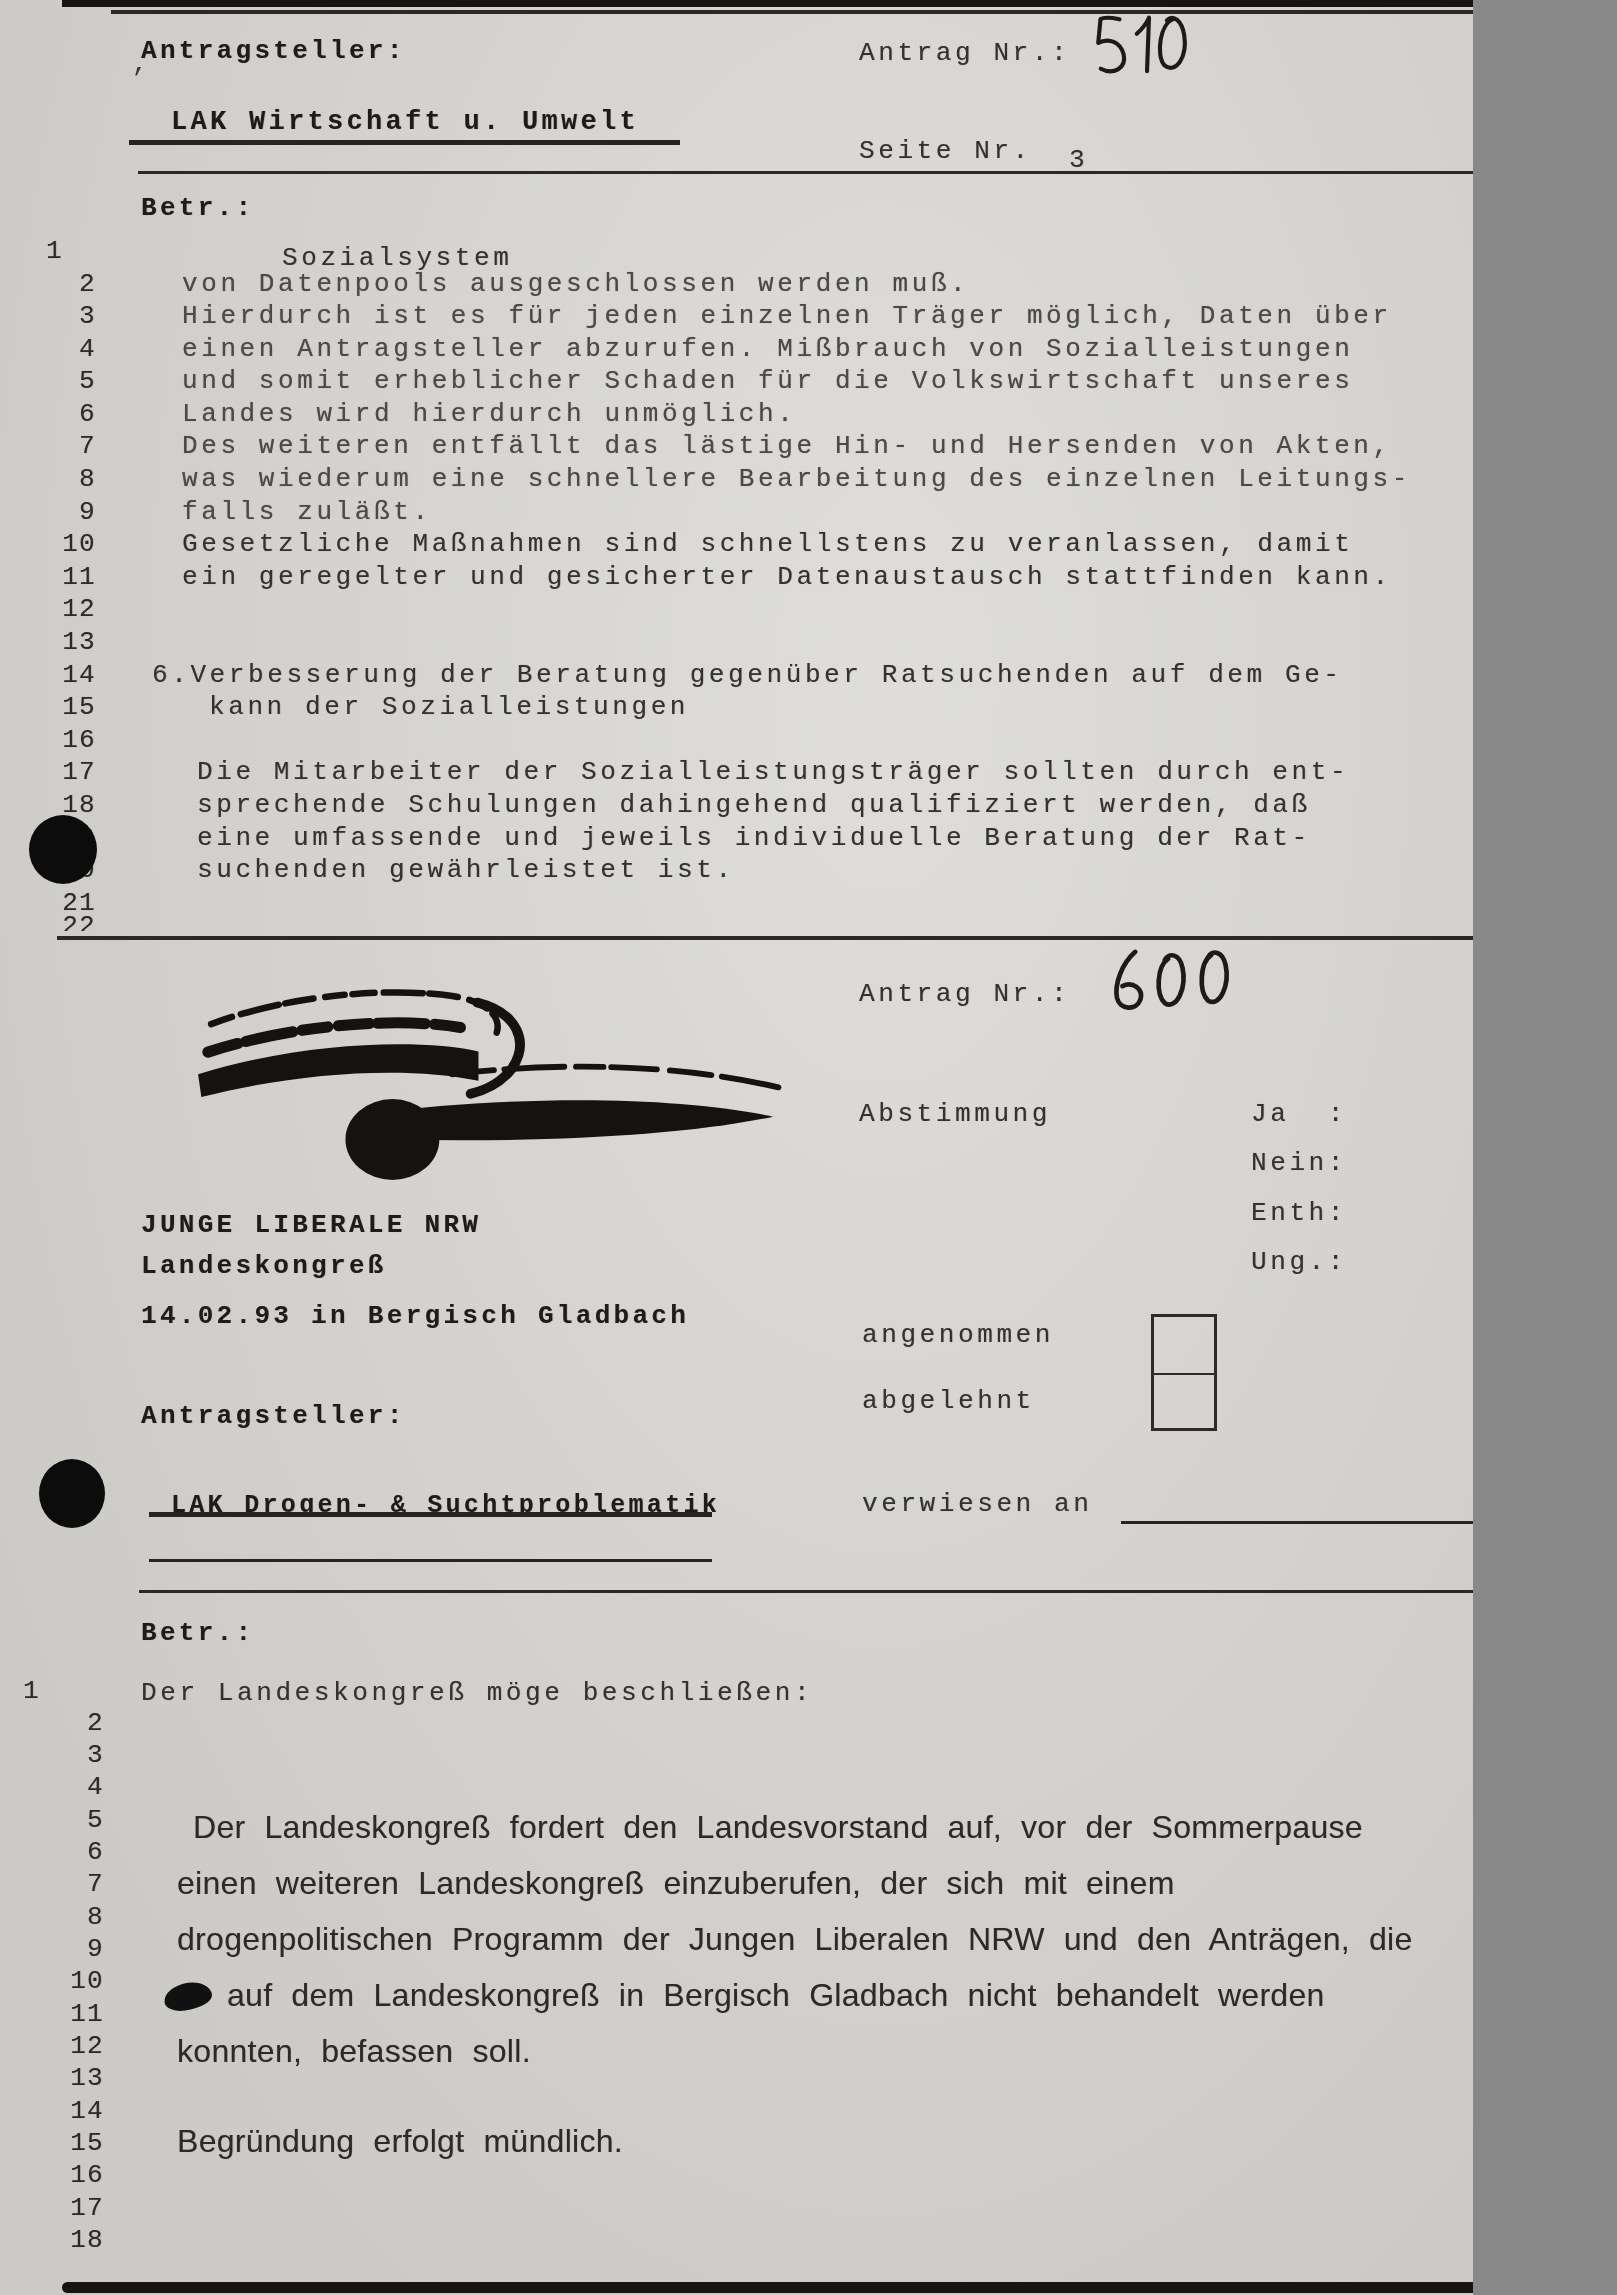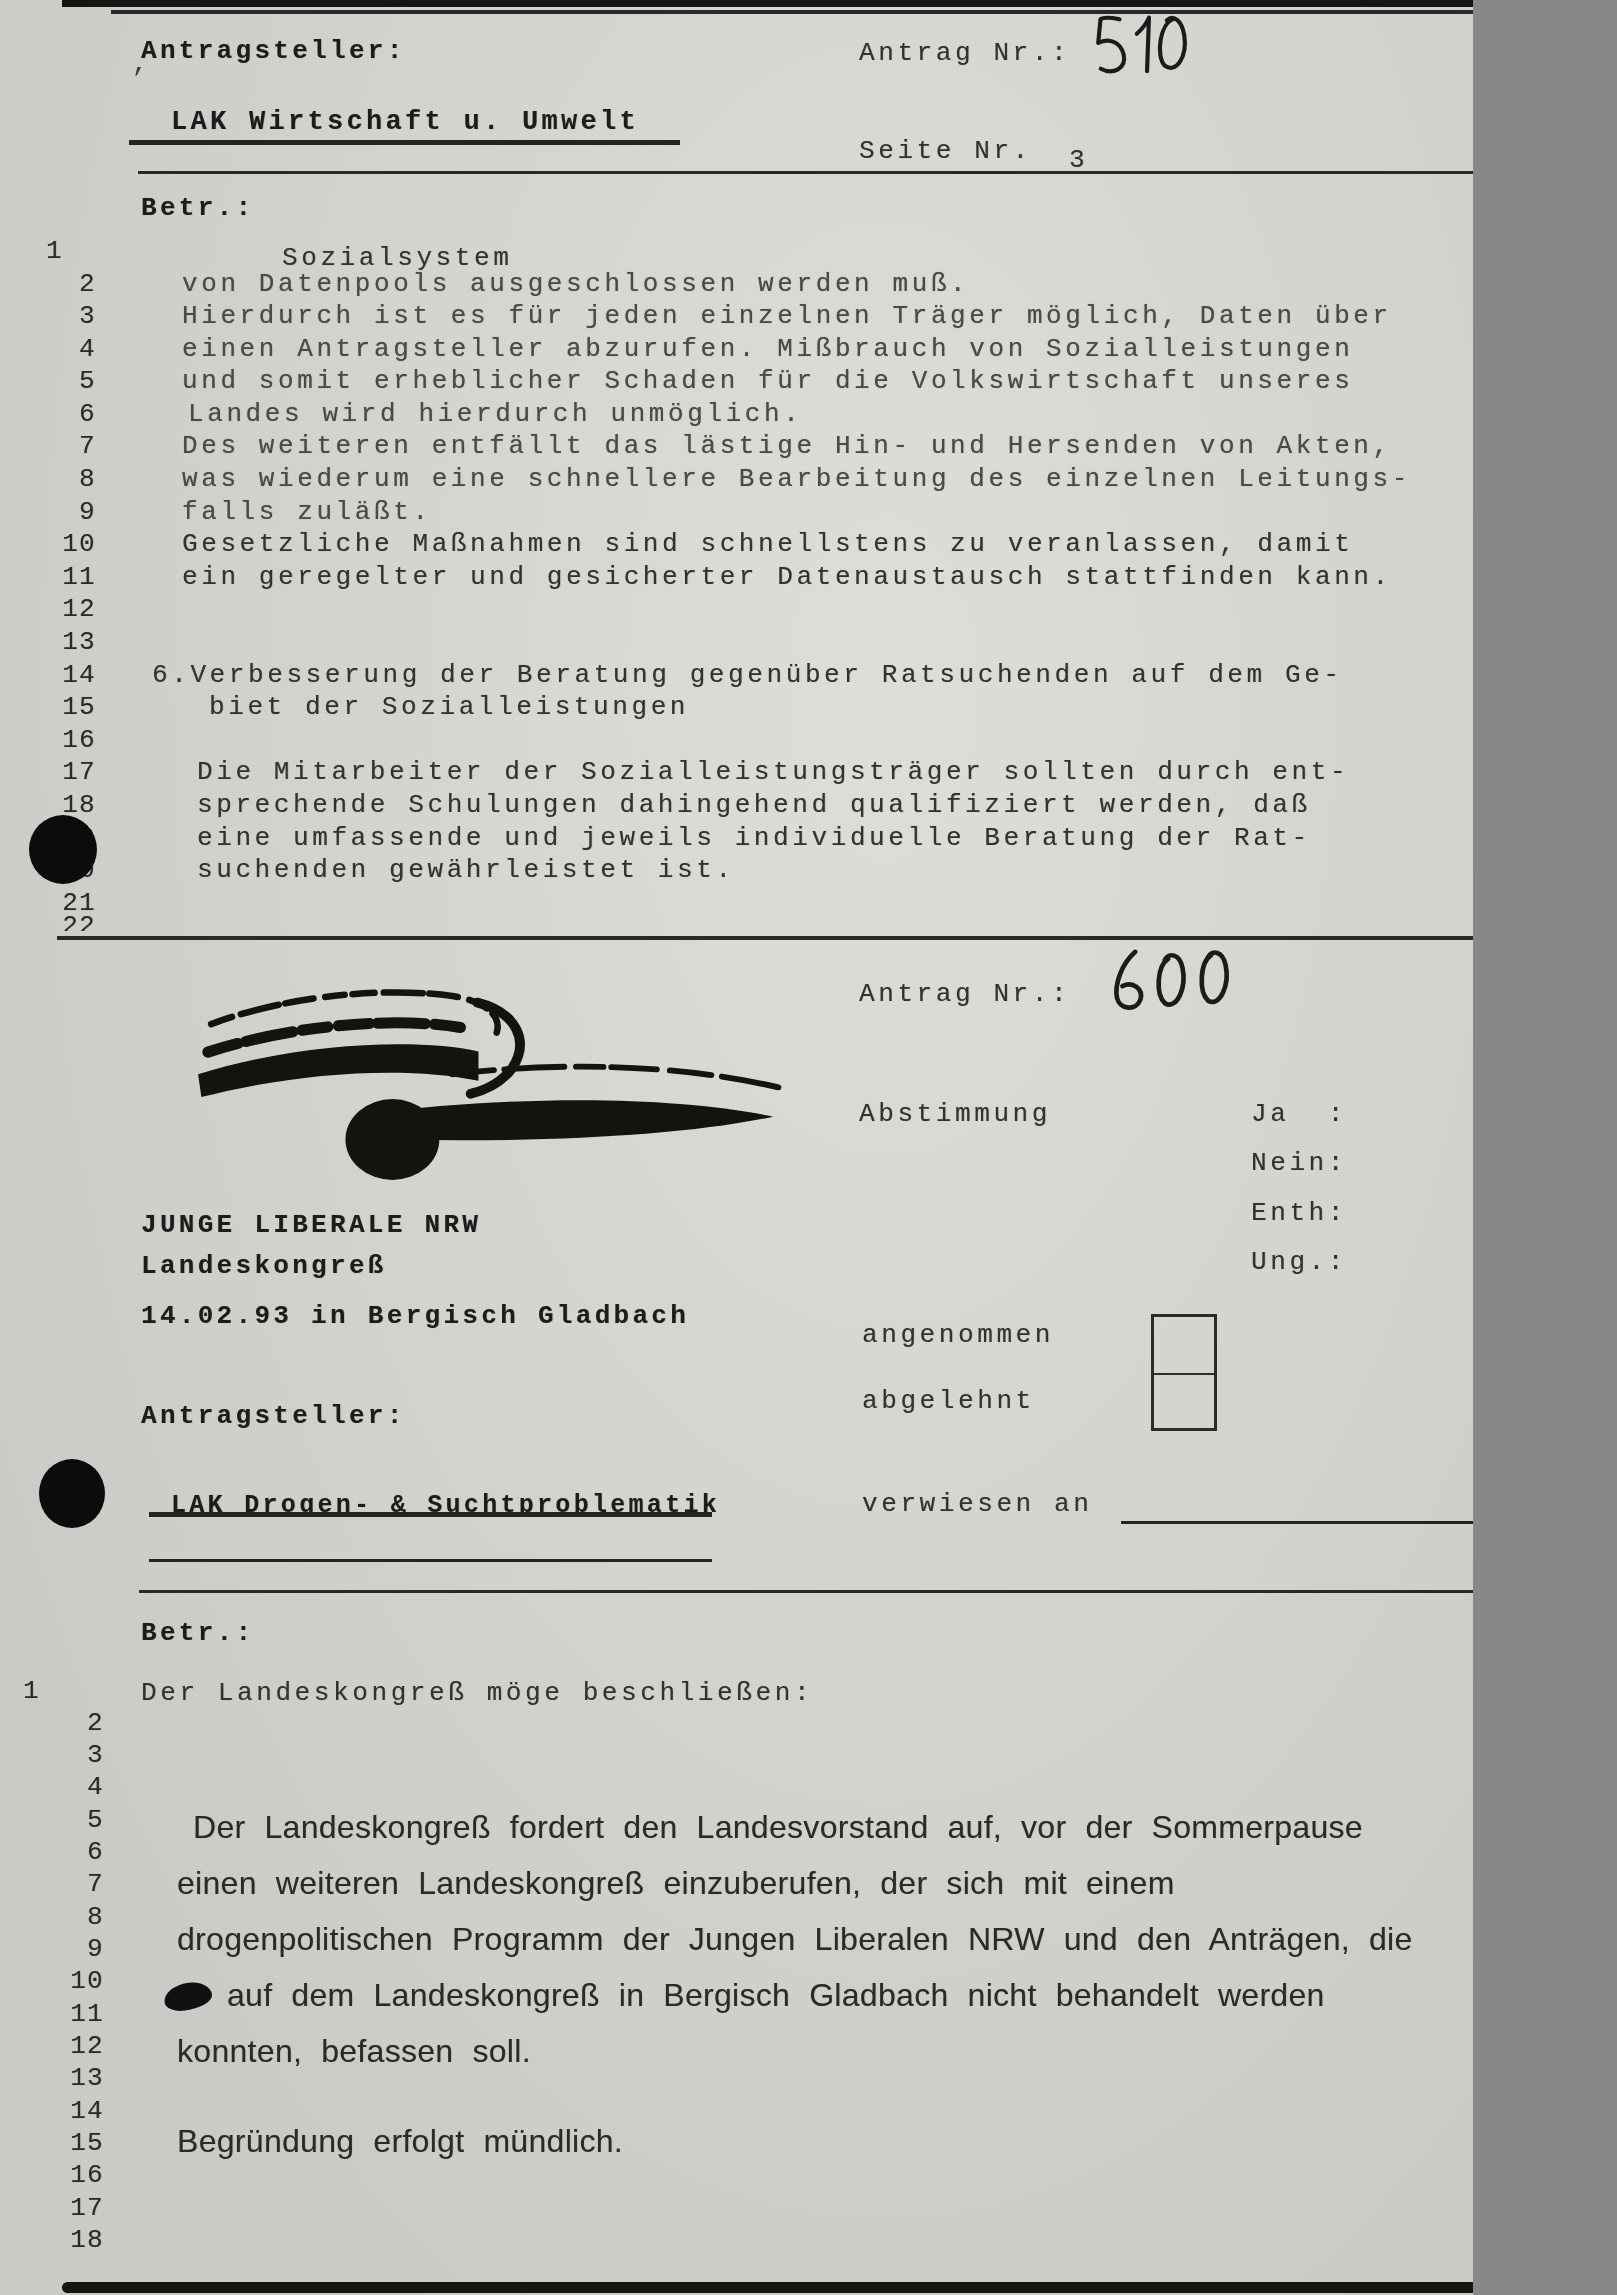--- a/index.html
+++ b/index.html
@@ -67,37 +67,37 @@
       <div class="num" style="left: 0px; width: 63px; top: 236px;">1</div>
       <div class="num" style="left: 0px; width: 96px; top: 269px;">2</div>
       <div class="abs tw faded" style="left: 182px; top: 269px;">von Datenpools ausgeschlossen werden muß.</div>
       <div class="num" style="left: 0px; width: 96px; top: 301px;">3</div>
       <div class="abs tw faded" style="left: 182px; top: 301px;">Hierdurch ist es für jeden einzelnen Träger möglich, Daten über</div>
       <div class="num" style="left: 0px; width: 96px; top: 334px;">4</div>
       <div class="abs tw faded" style="left: 182px; top: 334px;">einen Antragsteller abzurufen. Mißbrauch von Sozialleistungen</div>
       <div class="num" style="left: 0px; width: 96px; top: 366px;">5</div>
       <div class="abs tw faded" style="left: 182px; top: 366px;">und somit erheblicher Schaden für die Volkswirtschaft unseres</div>
       <div class="num" style="left: 0px; width: 96px; top: 399px;">6</div>
-      <div class="abs tw faded" style="left: 182px; top: 399px; margin-left: 6px;">Landes wird hierdurch unmöglich.</div>
+      <div class="abs tw faded" style="left: 182px; top: 399px;">Landes wird hierdurch unmöglich.</div>
       <div class="num" style="left: 0px; width: 96px; top: 431px;">7</div>
       <div class="abs tw faded" style="left: 182px; top: 431px;">Des weiteren entfällt das lästige Hin- und Hersenden von Akten,</div>
       <div class="num" style="left: 0px; width: 96px; top: 464px;">8</div>
       <div class="abs tw faded" style="left: 182px; top: 464px;">was wiederum eine schnellere Bearbeitung des einzelnen Leitungs-</div>
       <div class="num" style="left: 0px; width: 96px; top: 497px;">9</div>
       <div class="abs tw faded" style="left: 182px; top: 497px;">falls zuläßt.</div>
       <div class="num" style="left: 0px; width: 96px; top: 529px;">10</div>
       <div class="abs tw" style="left: 182px; top: 529px;">Gesetzliche Maßnahmen sind schnellstens zu veranlassen, damit</div>
       <div class="num" style="left: 0px; width: 96px; top: 562px;">11</div>
       <div class="abs tw" style="left: 182px; top: 562px;">ein geregelter und gesicherter Datenaustausch stattfinden kann.</div>
       <div class="num" style="left: 0px; width: 96px; top: 594px;">12</div>
       <div class="num" style="left: 0px; width: 96px; top: 627px;">13</div>
       <div class="num" style="left: 0px; width: 96px; top: 660px;">14</div>
       <div class="abs tw" style="left: 152px; top: 660px;">6.Verbesserung der Beratung gegenüber Ratsuchenden auf dem Ge-</div>
       <div class="num" style="left: 0px; width: 96px; top: 692px;">15</div>
-      <div class="abs tw" style="left: 209px; top: 692px;">biet der Sozialleistungen</div>
+      <div class="abs tw" style="left: 209px; top: 692px;">kann der Sozialleistungen</div>
       <div class="num" style="left: 0px; width: 96px; top: 725px;">16</div>
       <div class="num" style="left: 0px; width: 96px; top: 757px;">17</div>
       <div class="abs tw" style="left: 197px; top: 757px;">Die Mitarbeiter der Sozialleistungsträger sollten durch ent-</div>
       <div class="num" style="left: 0px; width: 96px; top: 790px;">18</div>
       <div class="abs tw" style="left: 197px; top: 790px;">sprechende Schulungen dahingehend qualifiziert werden, daß</div>
       <div class="num" style="left: 0px; width: 96px; top: 823px;">19</div>
       <div class="abs tw" style="left: 197px; top: 823px;">eine umfassende und jeweils individuelle Beratung der Rat-</div>
       <div class="num" style="left: 0px; width: 96px; top: 855px;">20</div>
       <div class="abs tw" style="left: 197px; top: 855px;">suchenden gewährleistet ist.</div>
       <div class="num" style="left: 0px; width: 96px; top: 888px;">21</div>

